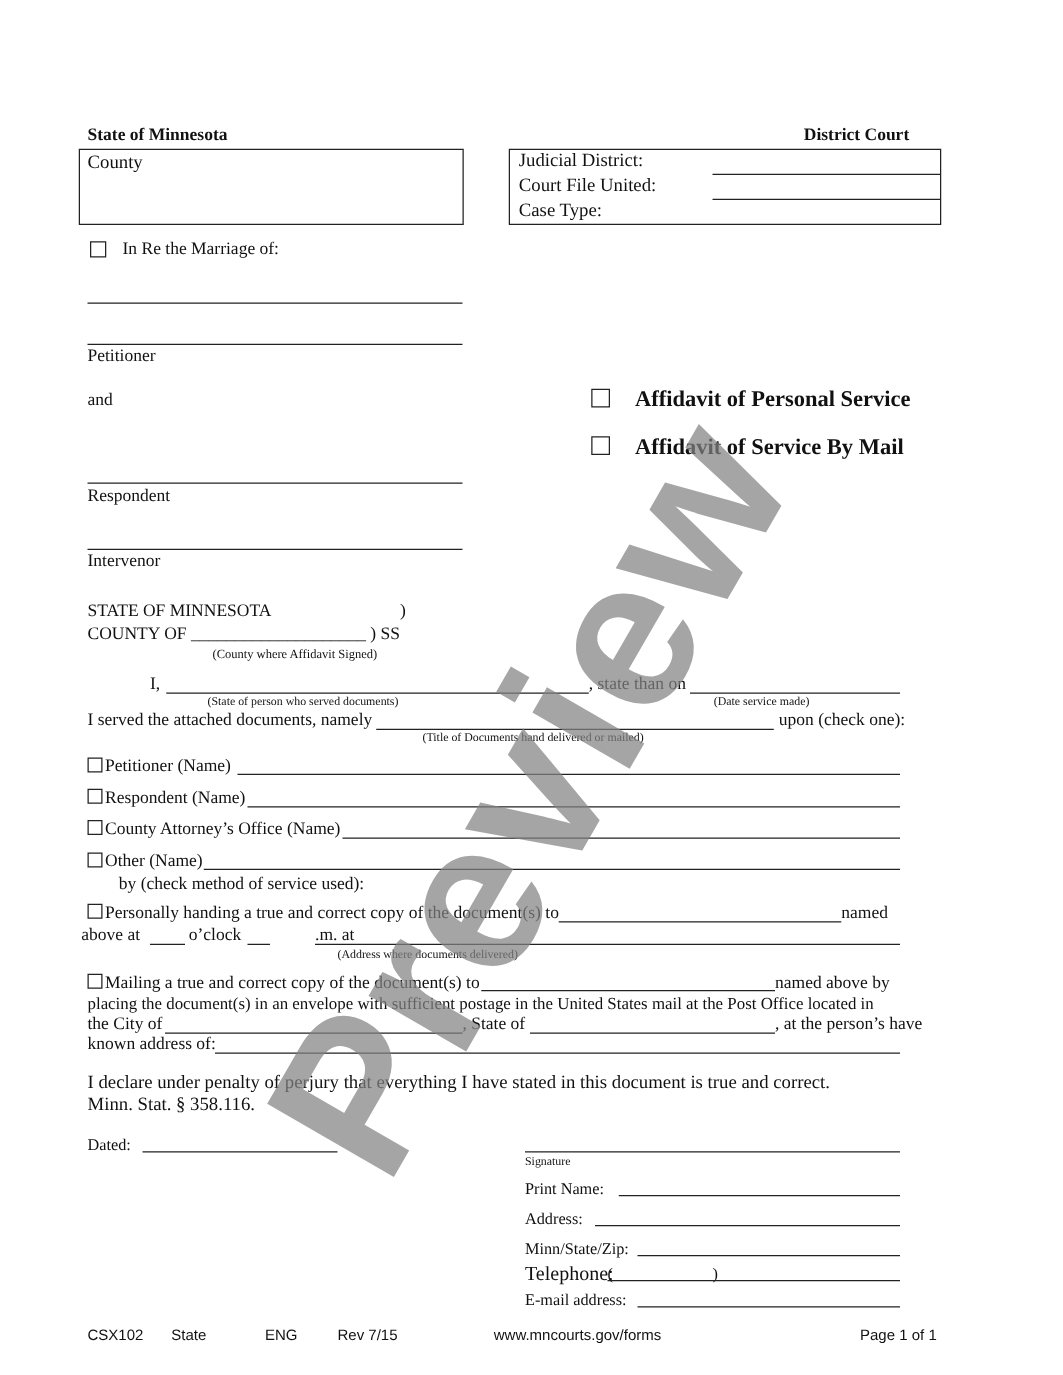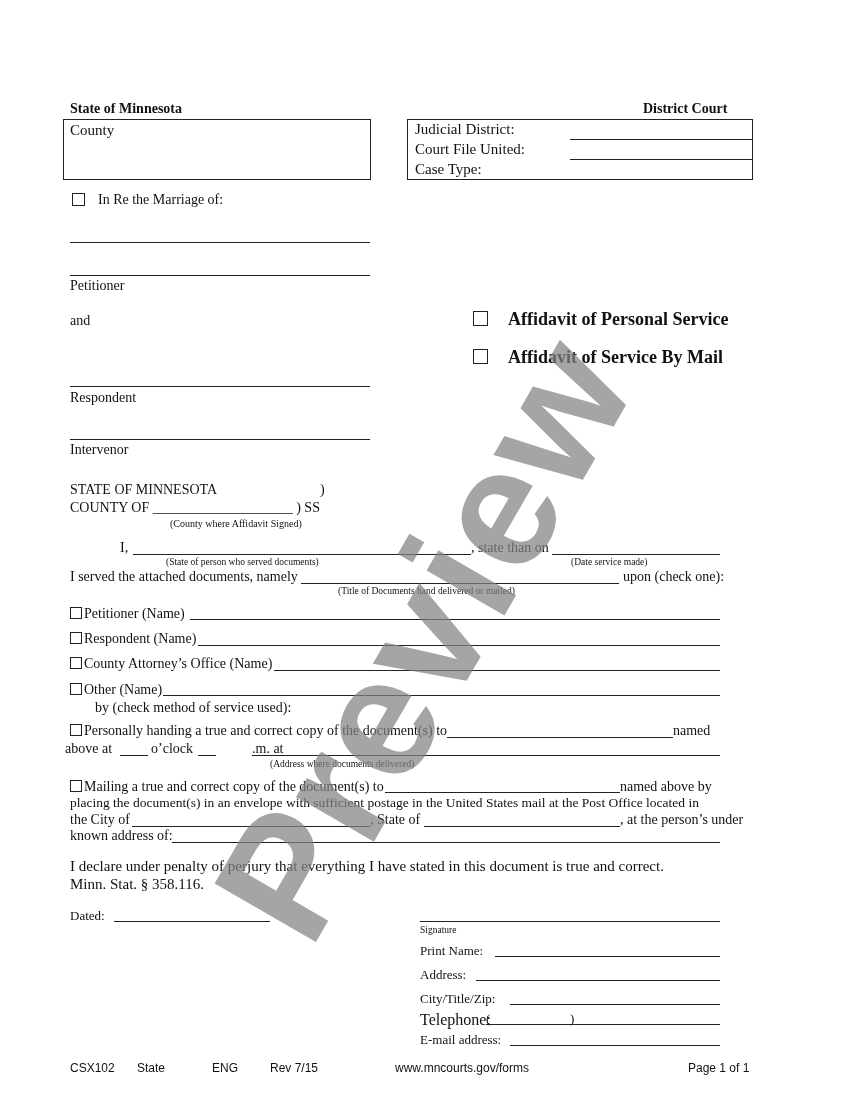--- a/index.html
+++ b/index.html
@@ -108,40 +108,40 @@
 <div class="abs" style="left:70px; top:779px;">
   <span class="cb"></span><span>Mailing a true and correct copy of the document(s) to</span>
 </div>
 <div class="line" style="left:385px; top:792px; width:235px;"></div>
 <div class="abs" style="left:620px; top:779px;">named above by</div>
 <div class="abs" style="left:70px; top:795px; font-size:13.5px;">placing the document(s) in an envelope with sufficient postage in the United States mail at the Post Office located in</div>
 <div class="abs" style="left:70px; top:812px;">the City of</div>
 <div class="line" style="left:132px; top:826px; width:238px;"></div>
 <div class="abs" style="left:370px; top:812px;">, State of</div>
 <div class="line" style="left:424px; top:826px; width:196px;"></div>
-<div class="abs" style="left:620px; top:812px;">, at the person’s under</div>
+<div class="abs" style="left:620px; top:812px;">, at the person’s have</div>
 <div class="abs" style="left:70px; top:828px;">known address of:</div>
 <div class="line" style="left:172px; top:842px; width:548px;"></div>
 
 <div class="abs" style="left:70px; top:858px; font-size:15px;">I declare under penalty of perjury that everything I have stated in this document is true and correct.</div>
 <div class="abs" style="left:70px; top:876px; font-size:15px;">Minn. Stat. § 358.116.</div>
 
 <div class="abs" style="left:70px; top:908px; font-size:13px;">Dated:</div>
 <div class="line" style="left:114px; top:921px; width:156px;"></div>
 
 <div class="line" style="left:420px; top:921px; width:300px;"></div>
 <div class="abs" style="left:420px; top:925px; font-size:9.5px;">Signature</div>
 
 <div class="abs" style="left:420px; top:943px; font-size:13px;">Print Name:</div>
 <div class="line" style="left:495px; top:956px; width:225px;"></div>
 
 <div class="abs" style="left:420px; top:967px; font-size:13px;">Address:</div>
 <div class="line" style="left:476px; top:980px; width:244px;"></div>
 
-<div class="abs" style="left:420px; top:991px; font-size:13px;">City/Title/Zip:</div>
+<div class="abs" style="left:420px; top:991px; font-size:13px;">Minn/State/Zip:</div>
 <div class="line" style="left:510px; top:1004px; width:210px;"></div>
 
 <div class="abs" style="left:420px; top:1011px; font-size:16px;">Telephone:</div>
 <div class="abs" style="left:486px; top:1011px; font-size:13px;">(</div>
 <div class="abs" style="left:570px; top:1011px; font-size:13px;">)</div>
 <div class="line" style="left:486px; top:1024px; width:234px;"></div>
 
 <div class="abs" style="left:420px; top:1032px; font-size:13px;">E-mail address:</div>
 <div class="line" style="left:510px; top:1045px; width:210px;"></div>
 

